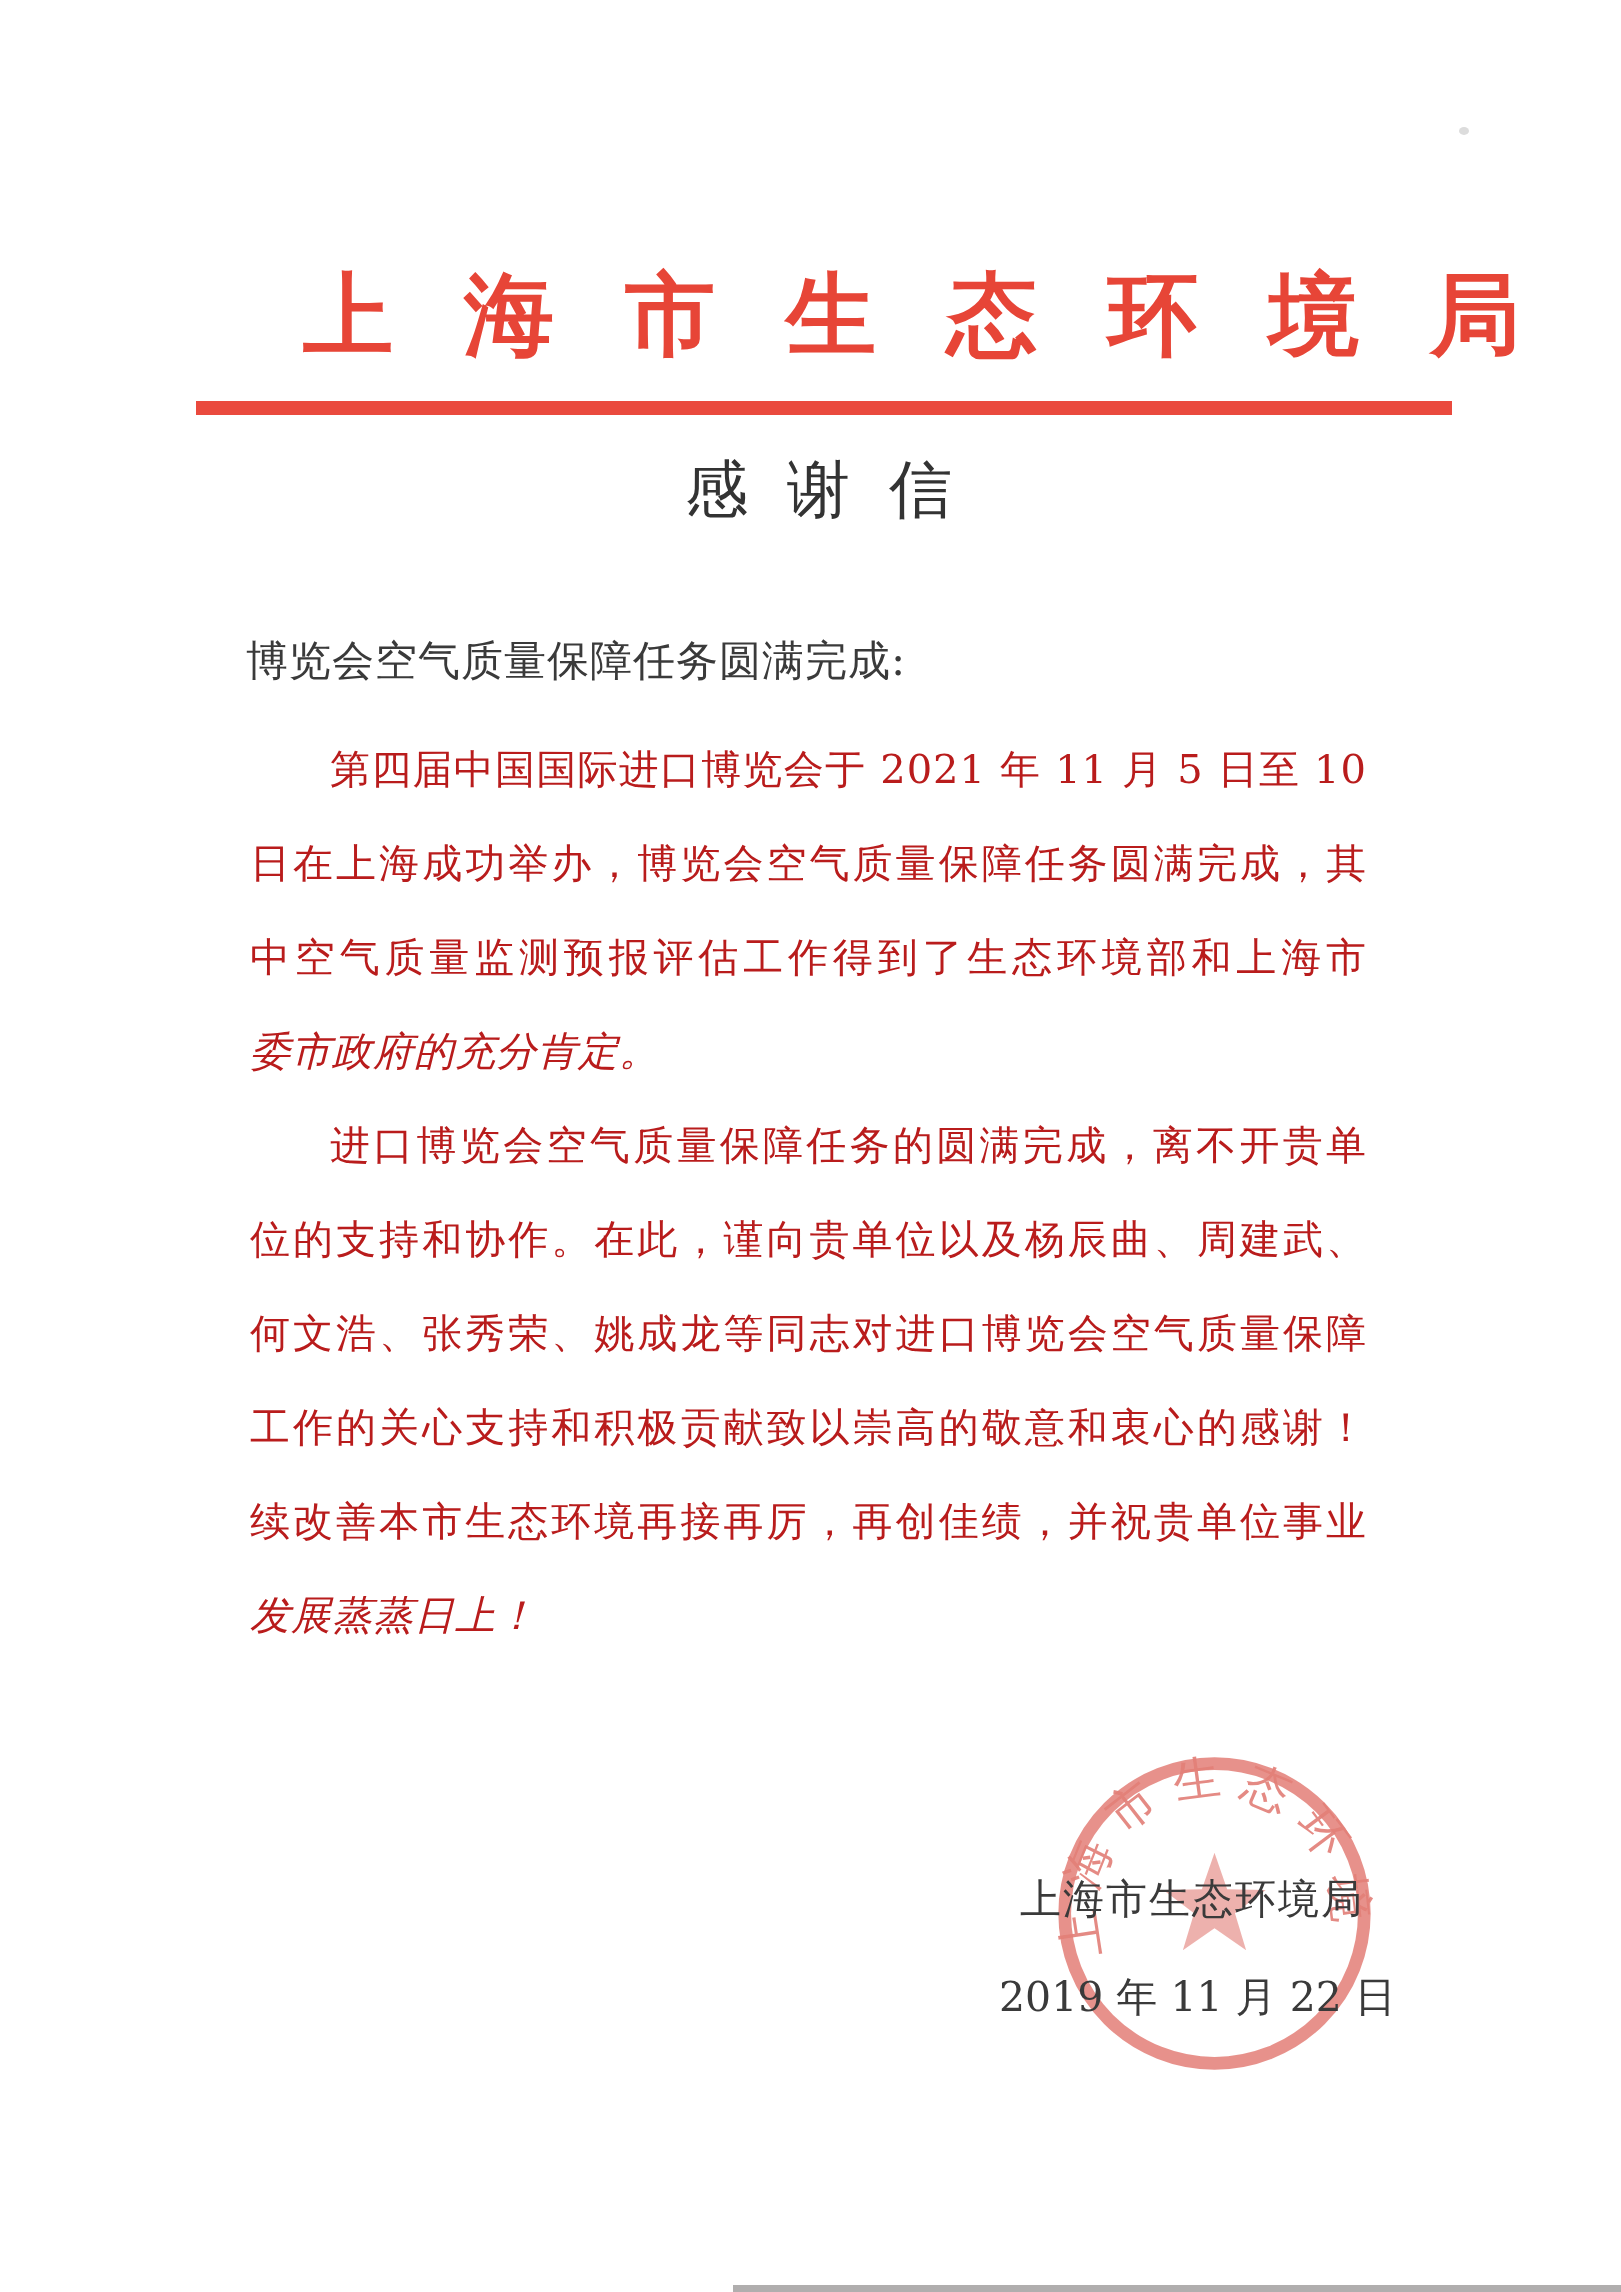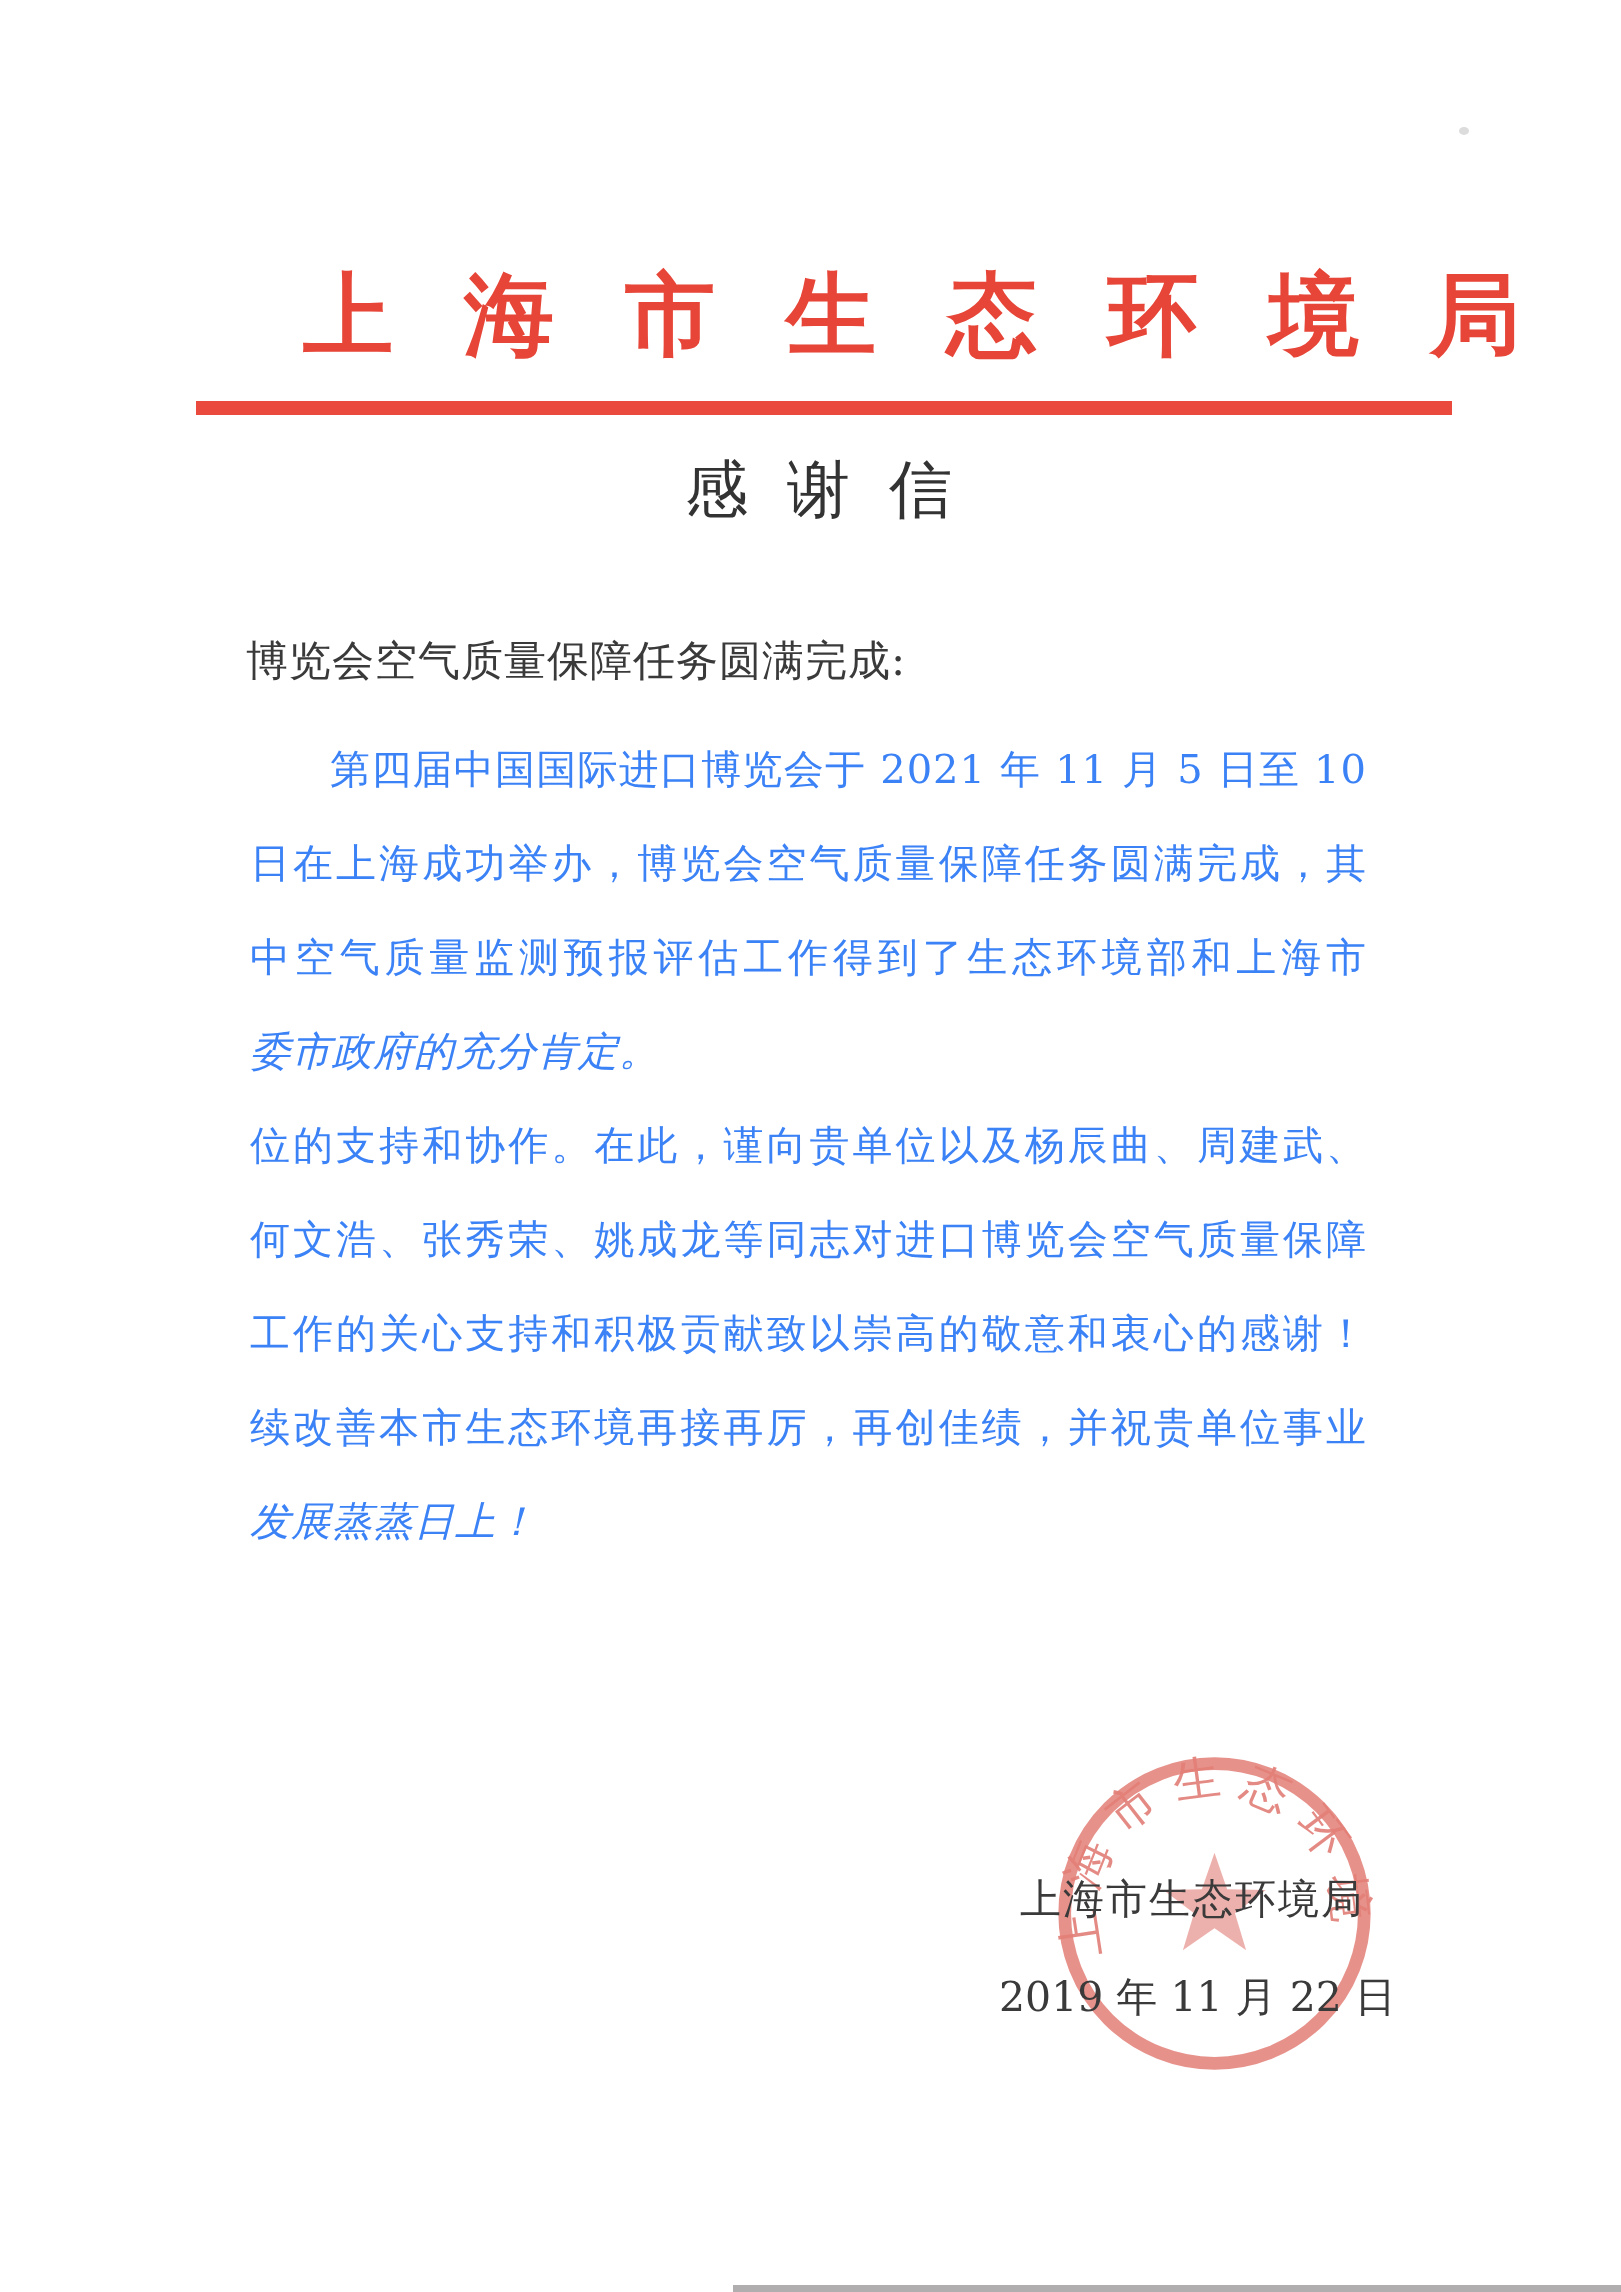--- a/index.html
+++ b/index.html
@@ -28,21 +28,21 @@
   }
 
   
   .salutation{
     position:absolute;left:246px;top:614px;
     font-size:42px;line-height:94px;color:#3a3a3a;white-space:nowrap;
     letter-spacing:1px;
   }
   .body-block{
     position:absolute;left:250px;top:722px;width:1117px;
-    color:#3b82f6;
+    color:#b91c1c;
   }
   .body-line{
     width:1117px;height:94px;line-height:94px;font-size:40px;
     text-align:justify;text-align-last:justify;
     letter-spacing:1px;overflow:visible;
   }
   .body-line.indent{text-indent:80px;}
   .body-line.para-end{text-align:center;text-align-last:left;font-style:italic;}
 
   
@@ -84,20 +84,21 @@
 
   <div class="doc-title">感谢信</div>
 
   <div class="salutation">博览会空气质量保障任务圆满完成:</div>
 
   <div class="body-block">
     <div class="body-line indent">第四届中国国际进口博览会于 2021 年 11 月 5 日至 10</div>
     <div class="body-line">日在上海成功举办，博览会空气质量保障任务圆满完成，其</div>
     <div class="body-line">中空气质量监测预报评估工作得到了生态环境部和上海市</div>
     <div class="body-line para-end">委市政府的充分肯定。</div>
+    <div class="body-line indent">进口博览会空气质量保障任务的圆满完成，离不开贵单</div>
     <div class="body-line">位的支持和协作。在此，谨向贵单位以及杨辰曲、周建武、</div>
     <div class="body-line">何文浩、张秀荣、姚成龙等同志对进口博览会空气质量保障</div>
     <div class="body-line">工作的关心支持和积极贡献致以崇高的敬意和衷心的感谢！</div>
     <div class="body-line">续改善本市生态环境再接再厉，再创佳绩，并祝贵单位事业</div>
     <div class="body-line para-end">发展蒸蒸日上！</div>
   </div>
 
   <div class="seal">
     <svg width="327" height="327" viewBox="0 0 334 334">
 

